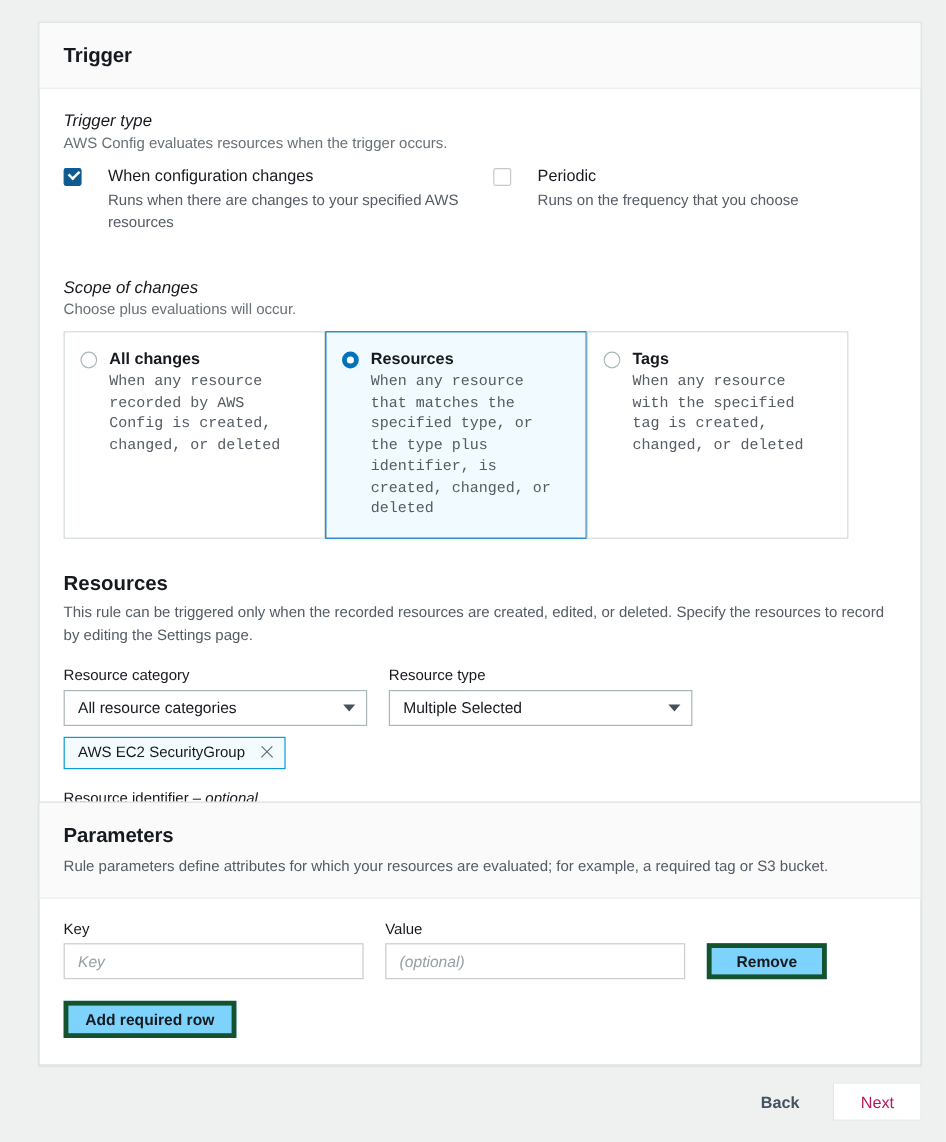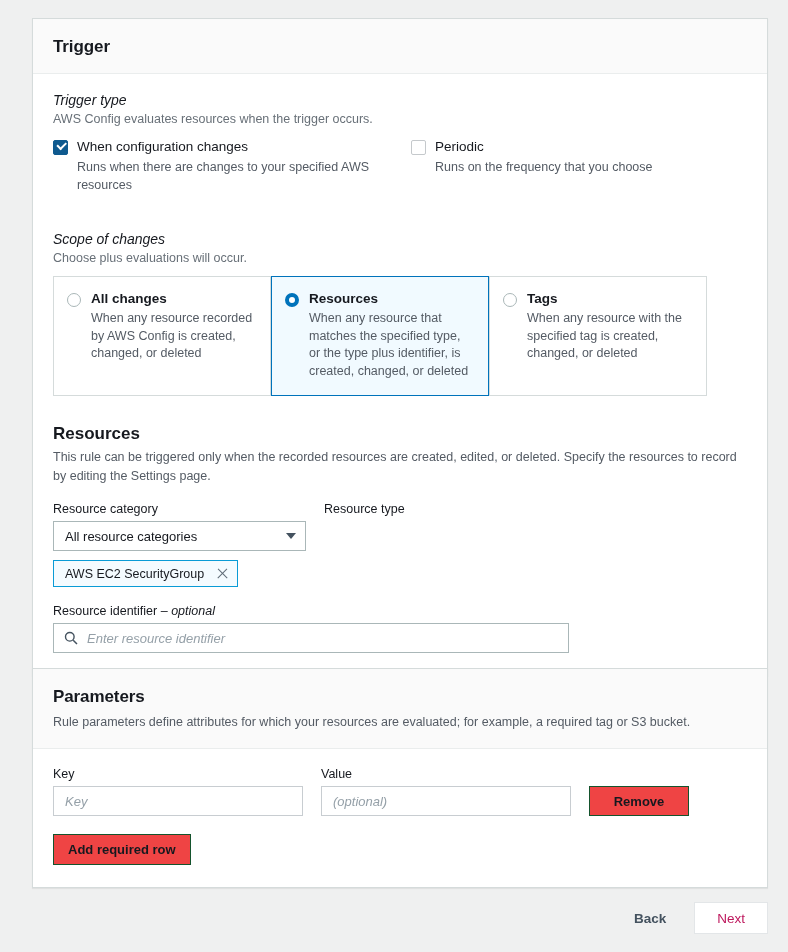--- a/index.html
+++ b/index.html
@@ -43,21 +43,21 @@
   .section-heading {
     font-size: 17px; font-weight: bold; color: #16191f; margin-bottom: 4px;
   }
   .section-desc {
     font-size: 12.5px; color: #545b64; line-height: 1.5; max-width: 690px;
   }
   .small-label { font-size: 12.5px; color: #16191f; margin-bottom: 5px; }
   .small-label i { font-style: italic; }
 
   
-  .check-row { display: flex; gap: 9px; align-items: flex-start; }
+  .check-row { display: flex; gap: 22px; align-items: flex-start; }
   .cb {
     width: 15px; height: 15px; flex: 0 0 15px; margin-top: 2px;
     border-radius: 2px; position: relative;
   }
   .cb.checked { background: #0f5a8f; border: 1px solid #0f5a8f; }
   .cb.checked::after {
     content: ""; position: absolute; left: 3px; top: 1px;
     width: 7px; height: 3.5px;
     border-left: 2px solid #fff; border-bottom: 2px solid #fff;
     transform: rotate(-45deg);
@@ -79,21 +79,21 @@
   }
   .tile.selected { border: 1px solid #0073bb; background: #f1faff; }
   .radio {
     width: 14px; height: 14px; flex: 0 0 14px; margin-top: 2px;
     border-radius: 50%; background: #fff; border: 1px solid #aab7b8;
     position: relative;
   }
   .radio.on { border: 4px solid #0073bb; background: #fff; }
   .tile-title { font-size: 13.5px; color: #16191f; font-weight: 600; }
   .tile-desc {
-    font-size: 12.5px; color: #545b64; line-height: 1.42; margin-top: 4px;
+    font-size: 12.5px; color: #545b64; line-height: 1.42; margin-top: 4px; font-family: Liberation Mono, monospace;
   }
 
   
   .row { display: flex; gap: 18px; }
   .select {
     height: 30px; border: 1px solid #aab7b8; background: #fff;
     display: flex; align-items: center; justify-content: space-between;
     padding: 0 9px 0 11px; font-size: 13px; color: #16191f;
     cursor: default;
   }
@@ -124,21 +124,21 @@
   .ph {
     font-size: 13px; color: #95a0a8; font-style: italic;
   }
   .text-input {
     height: 30px; border: 1px solid #c8cdd1; background: #fff;
     display: flex; align-items: center; padding: 0 11px;
   }
 
   
   .btn {
-    height: 30px; border: 1px solid #14532d; background: #ef4444;
+    height: 30px; border: 4px solid #14532d; background: #7dd3fc;
     font-size: 13px; font-weight: bold; color: #16191f;
     display: inline-flex; align-items: center; justify-content: center;
     padding: 0 14px; cursor: default;
   }
   .btn-next {
     height: 32px; border: 1px solid #e3e6e8; background: #fff;
     font-size: 13.5px; color: #be185d;
     display: inline-flex; align-items: center; justify-content: center;
     padding: 0 22px;
   }
@@ -226,20 +226,24 @@
         <div class="row" style="margin-top:17px;">
           <div style="width:253px;">
             <div class="small-label">Resource category</div>
             <div class="select">
               <span>All resource categories</span>
               <span class="caret"></span>
             </div>
           </div>
           <div style="width:253px;">
             <div class="small-label">Resource type</div>
+            <div class="select">
+              <span>Multiple Selected</span>
+              <span class="caret"></span>
+            </div>
           </div>
         </div>
 
         <div class="token">
           <span>AWS EC2 SecurityGroup</span>
           <span class="token-x"></span>
         </div>
 
         <div style="margin-top:17px; width:516px;">
           <div class="small-label">

